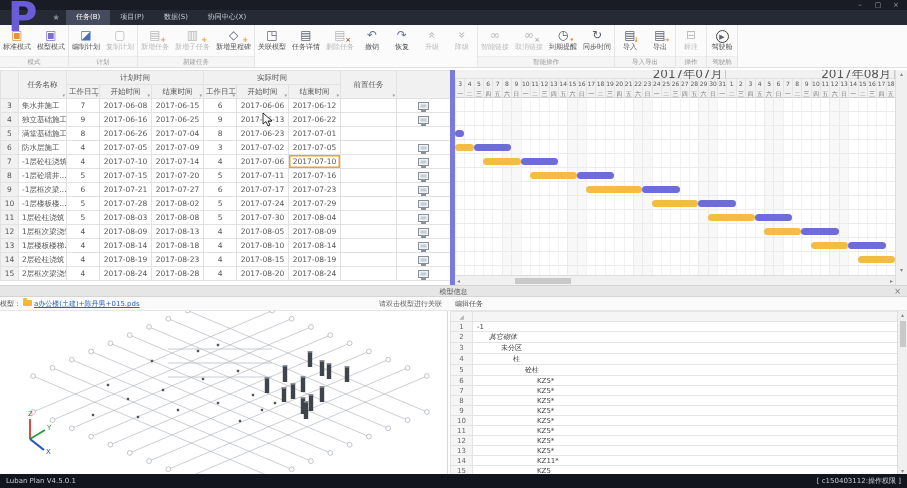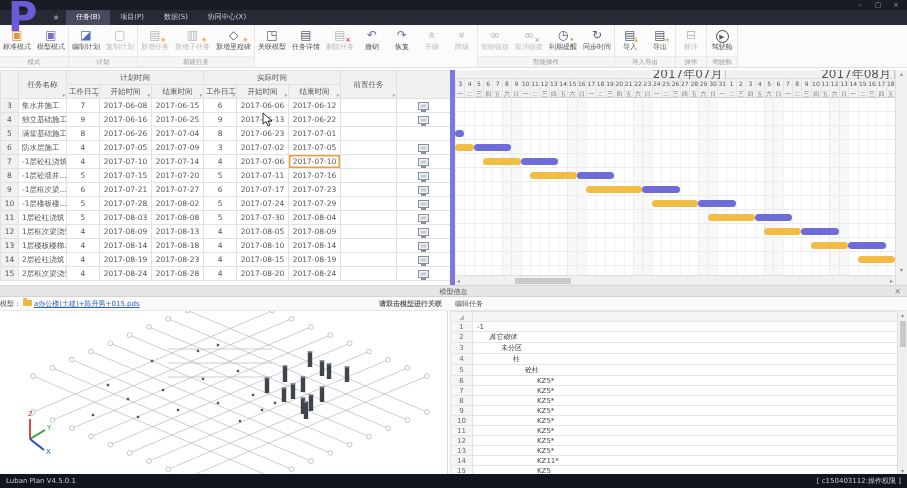--- a/index.html
+++ b/index.html
@@ -79,21 +79,21 @@
   .modelinfo .close{position:absolute;right:6px;top:0;font-size:8px;line-height:12px;color:#777;}
 
   
   .viewer{position:absolute;left:0;top:297px;width:448px;height:177px;background:#fff;border-right:1px solid #d8d8d8;}
   .vhead{position:absolute;left:0;top:0;width:448px;height:14px;background:#fafafa;border-bottom:1px solid #e6e6e6;
          font-size:7px;line-height:14px;}
   .vhead .mlabel{color:#555;}
   .folder{display:inline-block;width:9px;height:6px;background:#f0b63e;border-radius:1px;position:relative;top:0;margin:0 2px;}
   .folder::before{content:"";position:absolute;left:0;top:-2px;width:4px;height:2px;background:#f0b63e;border-radius:1px 1px 0 0;}
   .mlink{color:#2b62c9;text-decoration:underline;}
-  .vhint{position:absolute;right:6px;top:0;color:#666;line-height:14px;font-weight:bold;}
+  .vhint{position:absolute;right:6px;top:0;color:#666;line-height:14px;}
   .vcanvas{position:absolute;left:0;top:14px;}
 
   .detail{position:absolute;left:448px;top:297px;width:459px;height:177px;background:#fff;}
   .dhead{position:absolute;left:0;top:0;width:459px;height:14px;background:#fafafa;border-bottom:1px solid #e6e6e6;
          font-size:7px;line-height:14px;color:#555;padding-left:7px;}
   .dtable{position:absolute;left:2px;top:14px;width:447px;border-collapse:collapse;table-layout:fixed;font-size:7px;color:#444;}
   .dtable td{border:1px solid #e4e4e4;height:10px;padding:0 2px;white-space:nowrap;overflow:hidden;}
   .dtable td.dn{background:#f5f5f5;text-align:center;color:#666;}
   .dvscroll{position:absolute;right:0;top:14px;width:10px;height:163px;background:#f0f0f1;border-left:1px solid #ddd;
             text-align:center;font-size:6px;color:#8a8a8a;}

